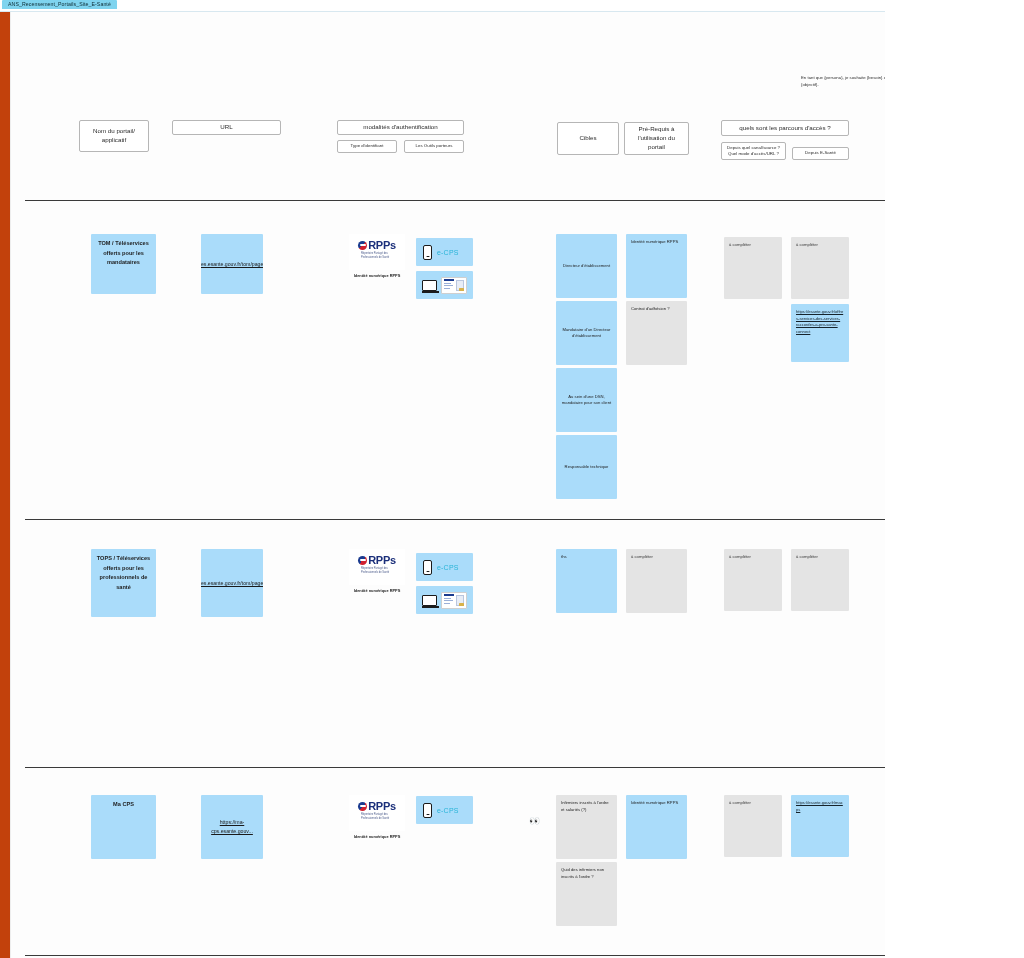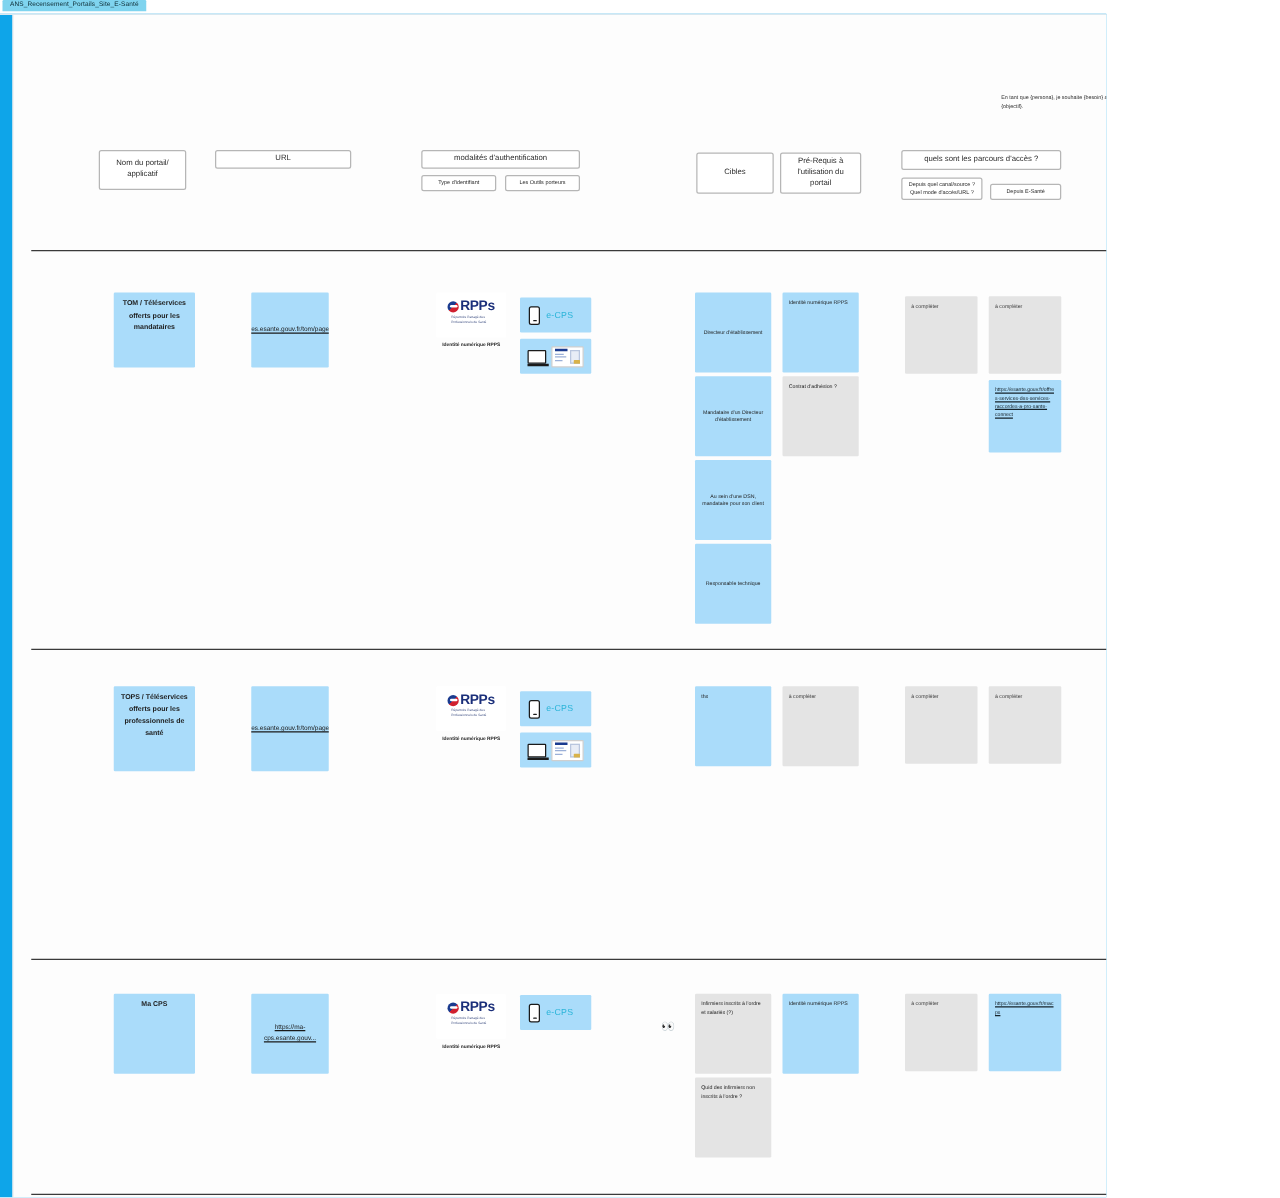--- a/index.html
+++ b/index.html
@@ -29,21 +29,21 @@
     border-radius: 1px 1px 0 0;
     letter-spacing: .1px;
     white-space: nowrap;
   }
 
   
   .canvas {
     position: relative;
     width: 885px;
     height: 947px;
-    background: #0ea5e9;
+    background: #c2410c;
     border-top: 1px solid #d8e8f0;
     overflow: hidden;
   }
   .board {
     position: absolute;
     left: 10px; top: 0;
     width: 1004px; height: 947px;
     background: #fdfdfd;
     border-left: 1px solid #eeeeee;
     border-right: 1px solid #eeeeee;

